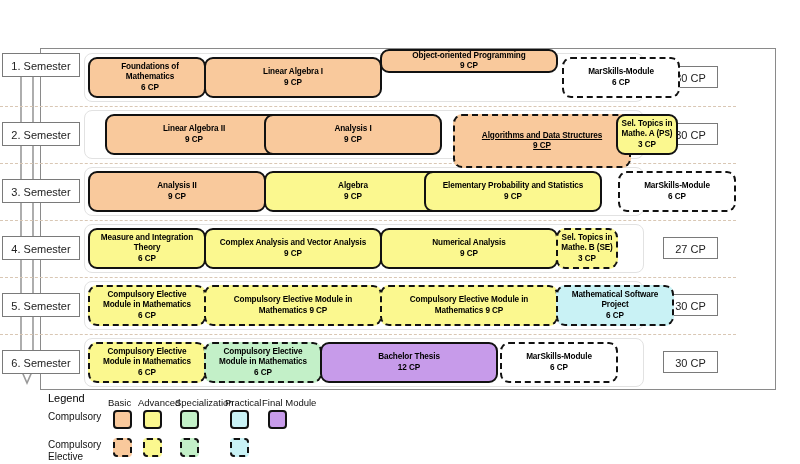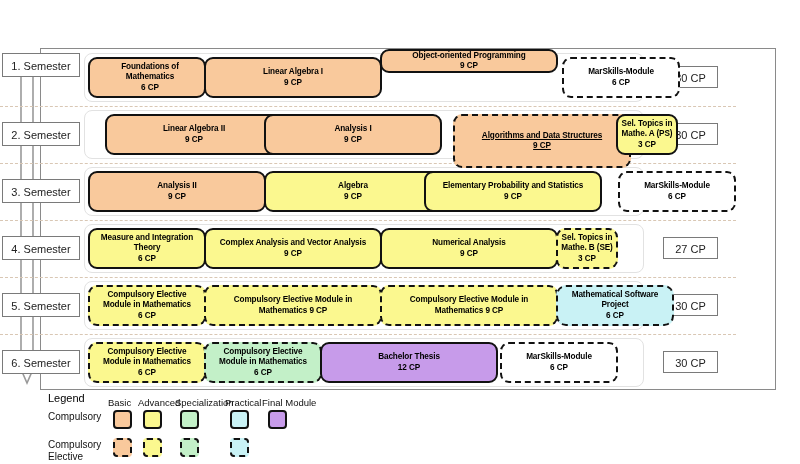--- a/index.html
+++ b/index.html
@@ -70,21 +70,21 @@
     padding:1px 2px;
     white-space:pre-line;
     letter-spacing:-0.1px;
     z-index:3;
   }
   .solid{border:2px solid #111;}
   .dash{border:2px dashed #111;}
   .c-basic{background:#f9c99c;}
   .c-adv{background:#fbf88f;}
   .c-spec{background:#c3f0c8;}
-  .c-prac{background:#c9f2f5;border-radius:10px;}
+  .c-prac{background:#c9f2f5;}
   .c-final{background:#c79bea;}
   .c-none{background:#ffffff;}
 
   
   .cp{
     position:absolute;left:663px;width:55px;height:22px;
     border:1px solid #7a7a7a;background:#fff;
     box-sizing:border-box;
     font-size:11px;line-height:22px;text-align:center;color:#222;
   }

